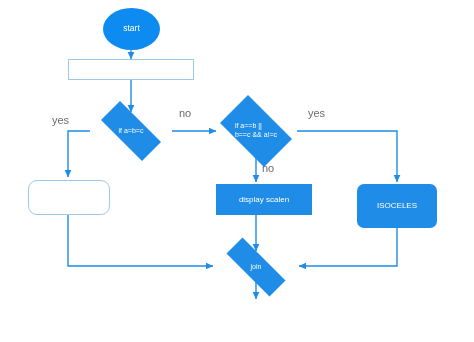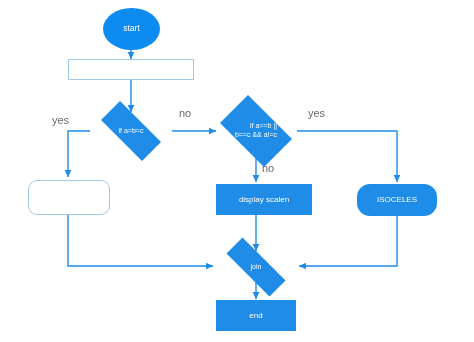--- a/index.html
+++ b/index.html
@@ -21,21 +21,21 @@
     top: 0;
     width: 474px;
     height: 342px;
   }
   .node {
     position: absolute;
     box-sizing: border-box;
     display: flex;
     align-items: center;
     justify-content: center;
-    text-align: right;
+    text-align: left;
     color: #ffffff;
     line-height: 1.15;
     z-index: 3;
   }
   .node-terminator {
     background: #0d8bf0;
     border-radius: 50%;
     font-size: 8.5px;
   }
   .node-process-filled {
@@ -137,31 +137,28 @@
   </div>
 
   <div class="node node-process-empty-rounded" style="left:28px; top:180px; width:82px; height:35px;">
     <span></span>
   </div>
 
   <div class="node node-process-filled" style="left:216px; top:184px; width:96px; height:31px;">
     <span>display scalen</span>
   </div>
 
-  <div class="node node-process-rounded" style="left:357px; top:184px; width:80px; height:32px;border-radius:13px;">
+  <div class="node node-process-rounded" style="left:357px; top:184px; width:80px; height:44px;">
     <span>ISOCELES</span>
   </div>
 
   <div class="node node-decision" style="left:213px; top:251px; width:86px; height:32px;">
     <span class="dia-shape"></span>
     <span class="dia-text">join</span>
   </div>
 
-  <div class="node node-process-filled" style="left:216px; top:300px; width:80px; height:31px;">
-    <span>end</span>
-  </div>
 
   <span class="edge-label" style="left:52px; top:114px;">yes</span>
   <span class="edge-label" style="left:179px; top:107px;">no</span>
   <span class="edge-label" style="left:308px; top:107px;">yes</span>
   <span class="edge-label" style="left:262px; top:162px;">no</span>
 
 </div>
 
 </body></html>

